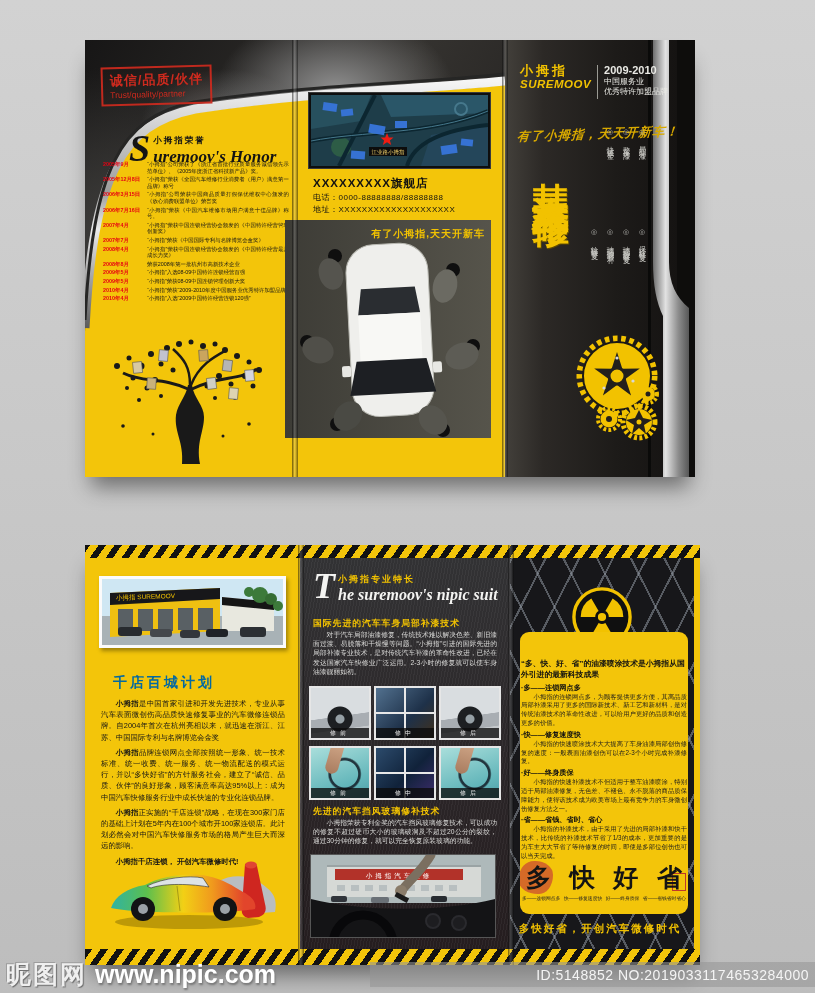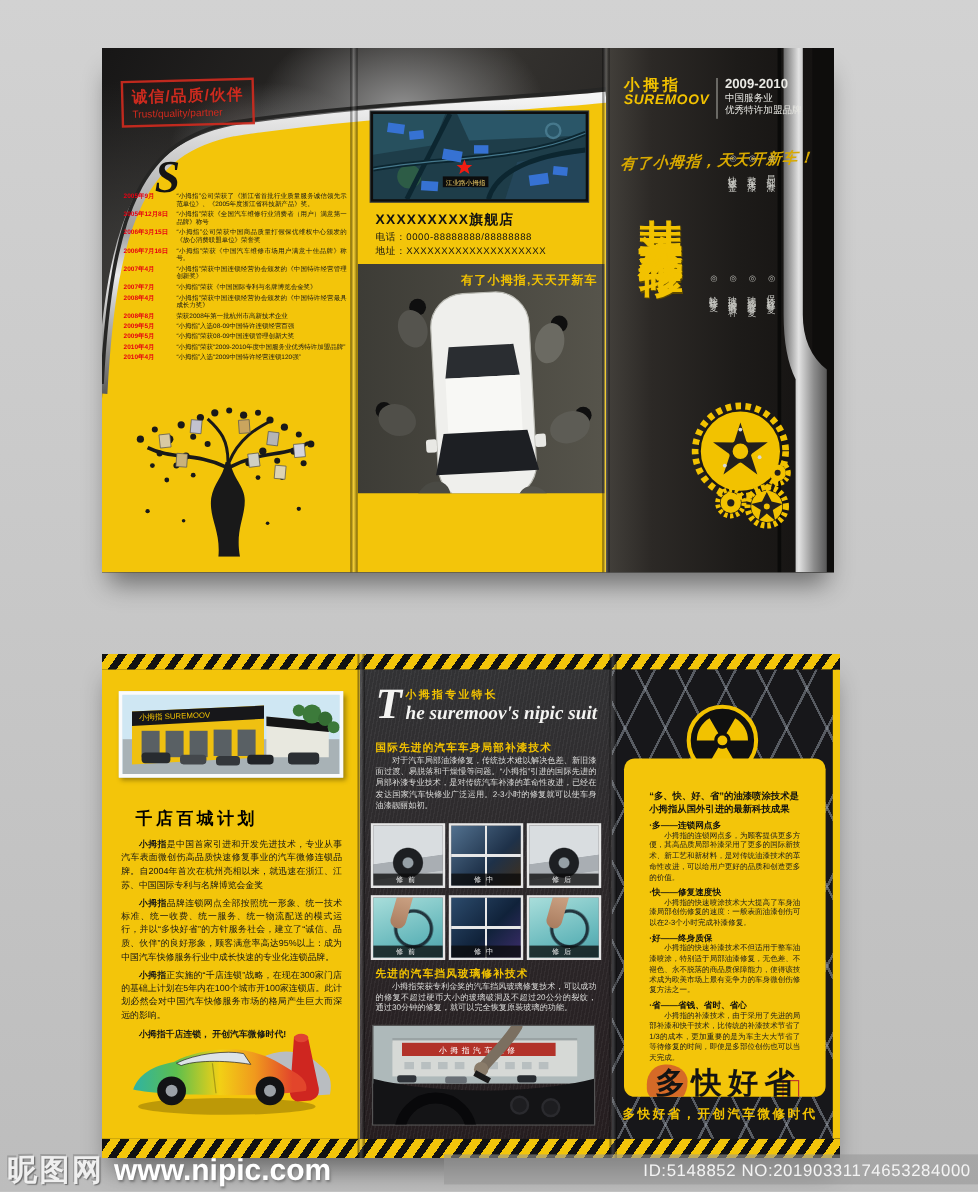--- a/index.html
+++ b/index.html
@@ -28,21 +28,21 @@
   .honor .hEn { font:italic 700 17px "Liberation Serif",serif; }
   .timeline { position:absolute; left:18px; top:121px; width:186px; }
   .tl-row { display:flex; margin-bottom:2px; }
   .tl-date { flex:none; width:44px; font-size:5.4px; font-weight:bold; color:#e60012; line-height:6.6px; }
   .tl-text { flex:1; font-size:5.4px; color:#161616; line-height:6.6px; text-align:justify; }
 
   .map-frame { position:absolute; left:224px; top:53px; width:181px; height:75px; border:2px solid #0e0e0e; background:#1e3d49; box-shadow:0 0 0 1px #3a3a3a; }
   .store { position:absolute; left:228px; color:#121212; }
   .store-name { top:138px; font-size:11.5px; font-weight:bold; letter-spacing:1px; }
   .store-line { font-size:8px; letter-spacing:.5px; }
-  .carphoto { position:absolute; left:213px; top:180px; width:206px; height:191px; overflow:hidden; }
+  .carphoto { position:absolute; left:200px; top:180px; width:206px; height:218px; overflow:hidden; }
   .car-slogan { position:absolute; right:6px; top:7px; font-size:10px; font-weight:bold; color:#f2c200; letter-spacing:1px; }
   .mid-strip { position:absolute; left:210px; top:398px; width:210px; height:39px; background:#f3c50a; display:flex; align-items:center; justify-content:center; }
   .mid-strip span { font-size:15px; font-weight:bold; color:#141414; letter-spacing:2px; }
 
   .cover { position:absolute; left:420px; top:0; width:190px; height:437px; overflow:hidden;
     background:linear-gradient(90deg,#43403b,#2c2926 20%,#1d1b19 58%,#131110); }
   .logo-row { position:absolute; left:15px; top:24px; display:flex; align-items:flex-start; }
   .logo-cn { font-size:13px; font-weight:bold; color:#f2c200; letter-spacing:3px; line-height:1.1; }
   .logo-en { font:italic 700 11.5px "Liberation Sans",sans-serif; color:#f2c200; letter-spacing:.5px; }
   .logo-div { width:1px; background:#9a9a94; height:34px; margin:1px 6px 0; }
@@ -57,21 +57,21 @@
   .row1 { top:88px; } .row2 { top:188px; }
 
   .fold { position:absolute; top:0; bottom:0; width:6px; background:linear-gradient(90deg,rgba(0,0,0,.55),rgba(255,255,255,.18) 45%,rgba(0,0,0,.5)); }
 
   
   .back { position:absolute; left:85px; top:545px; width:615px; height:420px; background:#1b1b1b; overflow:hidden; box-shadow:0 16px 20px -6px rgba(0,0,0,.45); }
   .hazard { position:absolute; left:0; width:100%; background:repeating-linear-gradient(-55deg,#121212 0 6px,#f3c50a 6px 13px); }
   .hz-top { top:0; height:13px; } .hz-bot { bottom:0; height:16px; }
   .bk-left { position:absolute; left:0; top:13px; width:215px; height:391px; background:#f3c50a; overflow:hidden; }
   .shopimg { position:absolute; left:14px; top:18px; width:187px; height:72px; border:3px solid #fbfbfb; background:#cfe7f3; box-shadow:2px 3px 4px rgba(0,0,0,.35); }
-  .plan-title { position:absolute; left:28px; top:116px; font-size:14px; font-weight:bold; color:#000000; letter-spacing:3px; }
+  .plan-title { position:absolute; left:28px; top:116px; font-size:14px; font-weight:bold; color:#0369a1; letter-spacing:3px; }
   .plan-text { position:absolute; left:16px; top:140px; width:184px; }
   .plan-text p { font-size:7.4px; line-height:11.2px; color:#161616; text-align:justify; text-indent:2em; margin-bottom:4px; }
   .plan-text b { font-weight:bold; }
   .bk-mid { position:absolute; left:215px; top:13px; width:210px; height:391px; overflow:hidden; color:#e8e8e8;
     background:
       repeating-linear-gradient(100deg, rgba(255,255,255,.045) 0 1px, rgba(0,0,0,0) 1px 3px),
       linear-gradient(#323234 0%,#2b2628 55%,#251d1f 100%); }
   .ss-title { position:absolute; left:13px; top:13px; display:flex; color:#f4f4f2; }
   .ss-title .tT { font:italic 700 36px "Liberation Serif",serif; line-height:.85; }
   .ss-title .tR { margin-left:3px; padding-top:2px; }
@@ -96,21 +96,21 @@
       linear-gradient(0deg, rgba(0,0,0,0) 48%, #e8e8e8 48% 52%, rgba(0,0,0,0) 52%),
       linear-gradient(135deg,#2c4b6c,#10223a 55%,#3d2c6b); }
   .bigphoto { position:absolute; left:10px; top:296px; width:186px; height:84px; border:1px solid #555; }
 
   .bk-right { position:absolute; left:425px; top:13px; width:190px; height:391px; overflow:hidden; background-color:#17171a;
     background-image:
       repeating-linear-gradient(63deg, rgba(0,0,0,0) 0 14px, rgba(152,160,170,.5) 14px 16px, rgba(0,0,0,0) 16px 30px),
       repeating-linear-gradient(-63deg, rgba(0,0,0,0) 0 14px, rgba(152,160,170,.5) 14px 16px, rgba(0,0,0,0) 16px 30px); }
   .yellow-edge { position:absolute; right:0; top:0; bottom:0; width:6px; background:#f3c50a; }
   .rad { position:absolute; left:61px; top:28px; }
-  .tech-card { position:absolute; left:10px; top:74px; width:168px; height:282px; background:#f3c50a; border-radius:9px; padding:26px 21px 4px; overflow:hidden; }
+  .tech-card { position:absolute; left:10px; top:74px; width:168px; height:282px; background:#f3c50a; border-radius:9px; padding:26px 1px 4px; overflow:hidden; }
   .tech-head { font-size:7.8px; font-weight:bold; color:#111; line-height:1.45; margin-bottom:2px; }
   .sec-t { font-size:7.2px; font-weight:bold; color:#111; margin-top:2px; }
   .sec-p { font-size:6.3px; line-height:8.8px; color:#1c1c1c; text-align:justify; text-indent:2em; }
   .bigchars { display:flex; justify-content:space-between; padding:3px 5px 0; }
   .bc { position:relative; font:700 25px "Liberation Serif",serif; color:#141414; line-height:1.15; }
   .bc-duo::before { content:""; position:absolute; left:-7px; top:-3px; width:34px; height:33px; background:#d2622a; border-radius:46% 54% 42% 58%/52% 44% 60% 40%; z-index:0; opacity:.92; }
   .bc span { position:relative; z-index:1; }
   .bc-sheng::after { content:""; position:absolute; right:-4px; bottom:1px; width:12px; height:16px; border:1px solid #c0392b; }
   .bigcaps { display:flex; justify-content:space-between; margin-top:3px; padding:0 1px; }
   .bigcaps span { font-size:4.8px; color:#222; }
@@ -144,20 +144,24 @@
       <path d="M0,288 C8,138 35,84 110,69 C230,51 330,50 420,41" stroke="url(#chrome)" stroke-width="9" fill="none"></path>
       <path d="M0,280 C8,132 34,77 109,62 C229,44 330,44 420,34" stroke="#262625" stroke-width="3" fill="none"></path>
     </svg>
 
     <div class="stamp">
       <div class="l1">诚信/品质/伙伴</div>
       <div class="l2">Trust/quality/partner</div>
     </div>
     <div class="honor">
       <div class="hS">S</div>
+      <div class="hR">
+        <div class="hCn">小拇指荣誉</div>
+        <div class="hEn">uremoov's Honor</div>
+      </div>
     </div>
     <div class="timeline">
       <div class="tl-row">
           <div class="tl-date">2005年9月</div>
           <div class="tl-text">“小拇指”公司荣获了《浙江省首批行业质量服务诚信领先示范单位》、《2005年度浙江省科技新产品》奖。</div>
         </div>
       <div class="tl-row">
           <div class="tl-date">2005年12月8日</div>
           <div class="tl-text">“小拇指”荣获《全国汽车维修行业消费者（用户）满意第一品牌》称号</div>
         </div>

